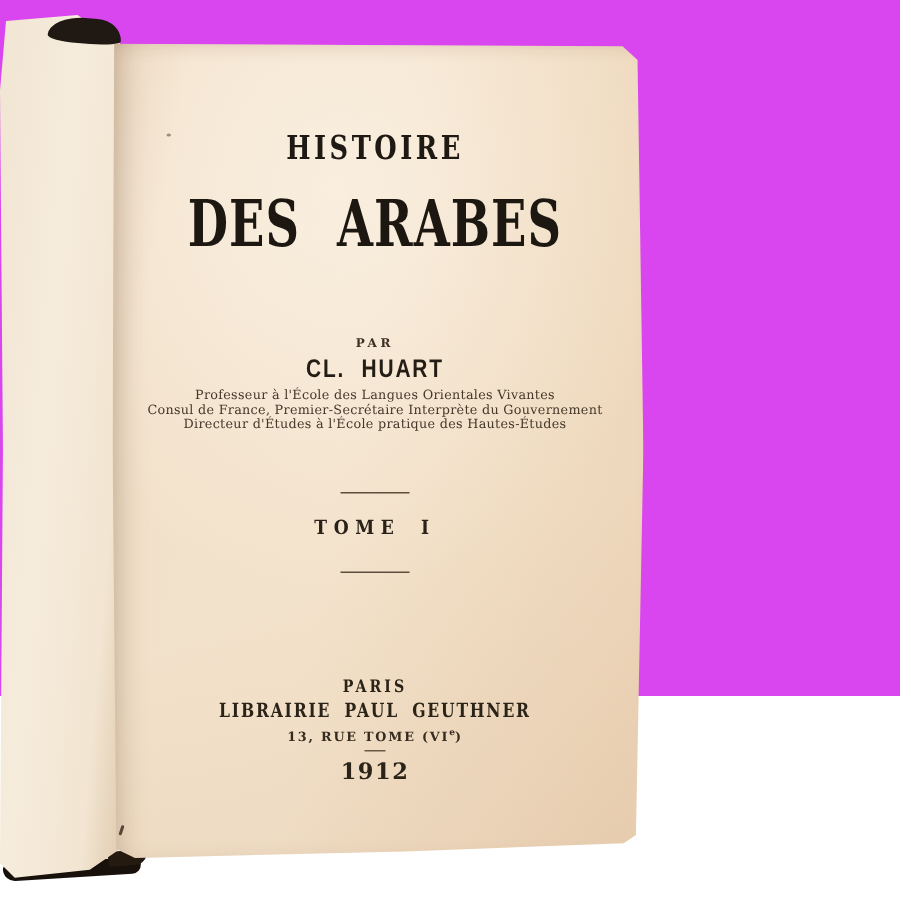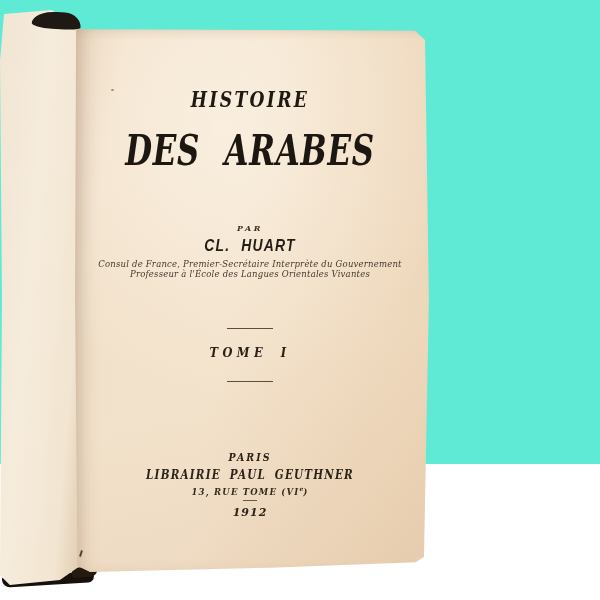--- a/index.html
+++ b/index.html
@@ -1,21 +1,21 @@
 <!DOCTYPE html>
 <html><head>
 <meta charset="utf-8">
 <title></title>
 <style>
   html,body{margin:0;padding:0;}
   body{
     width:600px;height:600px;background:#ffffff;overflow:hidden;
     font-family:"DejaVu Serif", serif;
   }
-  .scene{position:relative;width:600px;height:464px;background:#5eead4;font-style:italic;}
+  .scene{position:relative;width:600px;height:464px;background:#d946ef;}
 
   
   .spine-bottom{
     position:absolute;left:2px;top:574px;width:92px;height:11px;
     background:#17100b;border-radius:3px 2px 6px 8px;
     transform:rotate(-3.5deg);
   }
   .gutter-notch{
     position:absolute;left:72px;top:567px;width:26px;height:10px;
     background:#241a10;border-radius:2px 2px 8px 2px;
@@ -89,21 +89,21 @@
   .imprint-publisher{
     top:468px;font-size:13px;font-weight:700;letter-spacing:1.5px;word-spacing:5px;
     transform:scaleX(.8);color:#2b2318;
   }
   .imprint-address{
     top:486px;font-size:8.5px;font-weight:700;letter-spacing:1.2px;color:#352b1f;
   }
   .imprint-address sup{font-size:6px;vertical-align:4px;letter-spacing:0;}
   .imprint-dash{top:500px;width:14px;margin-left:-7px;background:#6a5947;}
   .imprint-year{
-    top:507px;font-size:11px;font-weight:700;letter-spacing:1px;color:#2b2318;text-align:center;
+    top:507px;font-size:15px;font-weight:700;letter-spacing:1px;color:#2b2318;text-align:center;
   }
 </style>
 </head>
 <body>
 
 <div class="scene">
 
   <div class="spine-bottom"></div>
   <div class="gutter-notch"></div>
   <div class="left-page"></div>
@@ -113,22 +113,23 @@
   <div class="speck speck-1"></div>
   <div class="ink-mark"></div>
 
   <div class="text-layer">
     <div class="title-1">HISTOIRE</div>
     <div class="title-2">DES ARABES</div>
     <div class="byline">PAR</div>
     <div class="author">CL. HUART</div>
 
     <div class="author-titles">
+      <div>Professeur à l'École des Langues Orientales Vivantes</div>
       <div>Consul de France, Premier-Secrétaire Interprète du Gouvernement</div>
-      <div>Professeur à l'École des Langues Orientales Vivantes</div>
+      <div>Directeur d'Études à l'École pratique des Hautes-Études</div>
     </div>
 
     <div class="rule rule-above-volume"></div>
     <div class="volume">TOME I</div>
     <div class="rule rule-below-volume"></div>
 
     <div class="imprint-city">PARIS</div>
     <div class="imprint-publisher">LIBRAIRIE PAUL GEUTHNER</div>
     <div class="imprint-address"><span>13, RUE TOME (VI</span><sup>e</sup><span>)</span></div>
     <div class="rule imprint-dash"></div>

